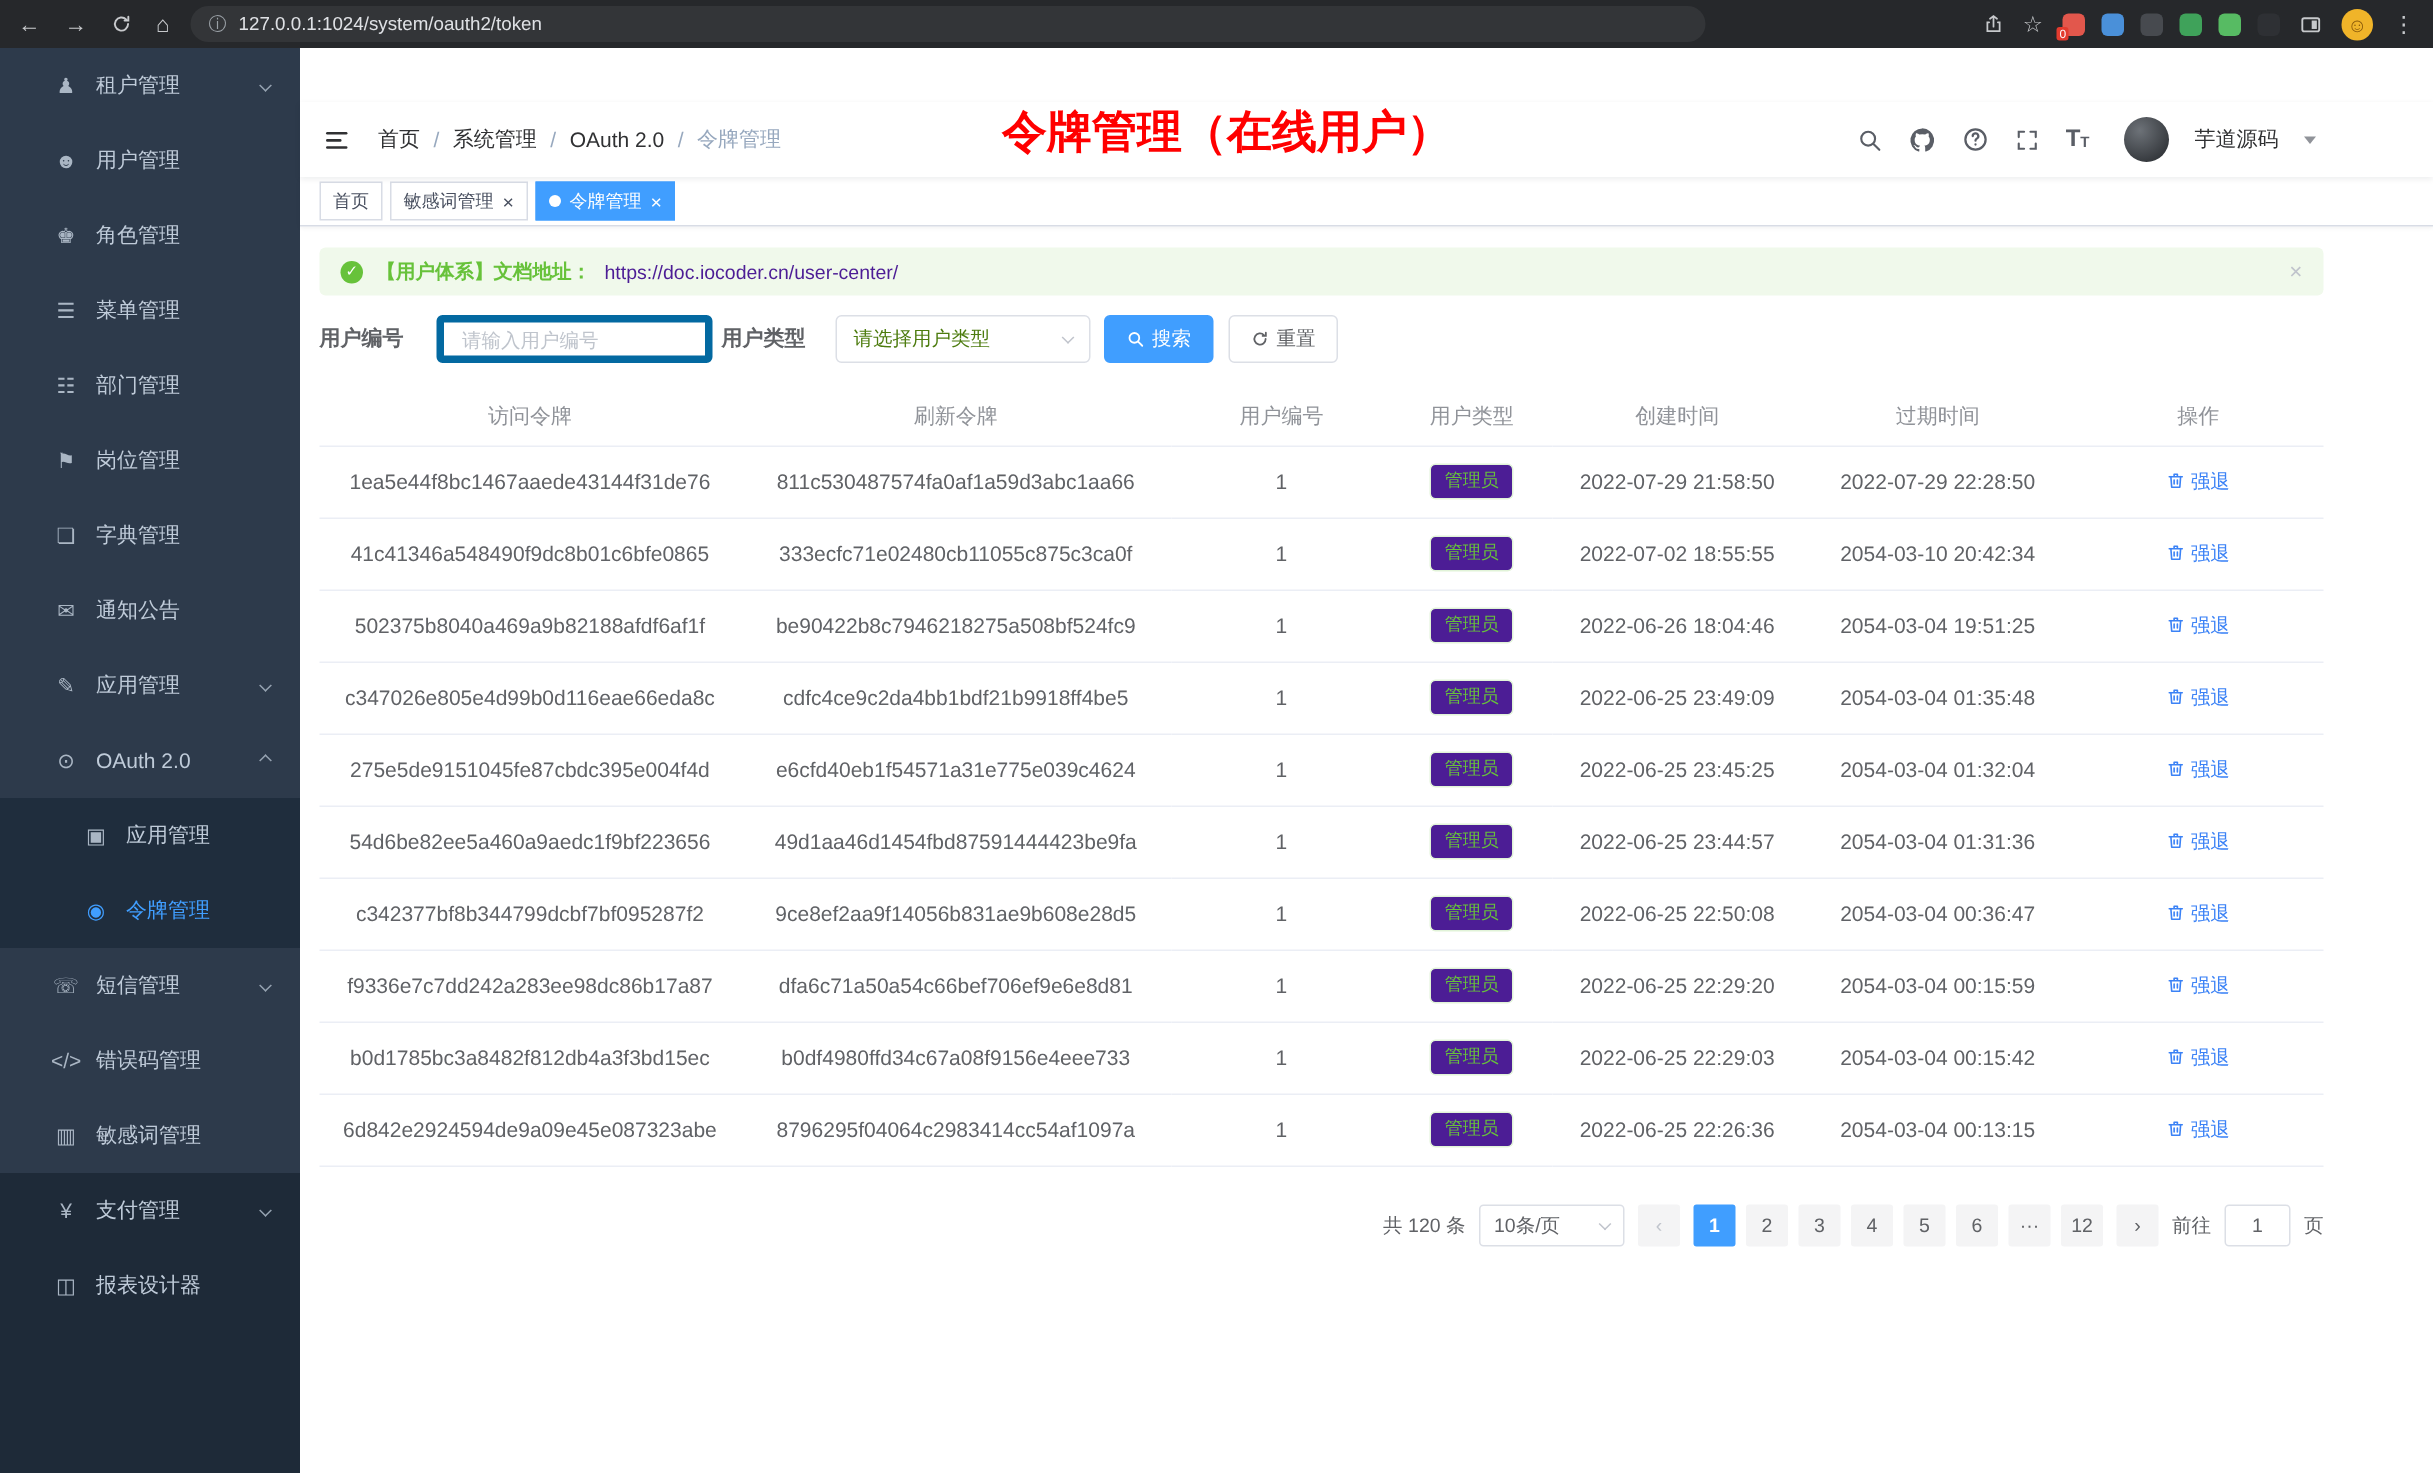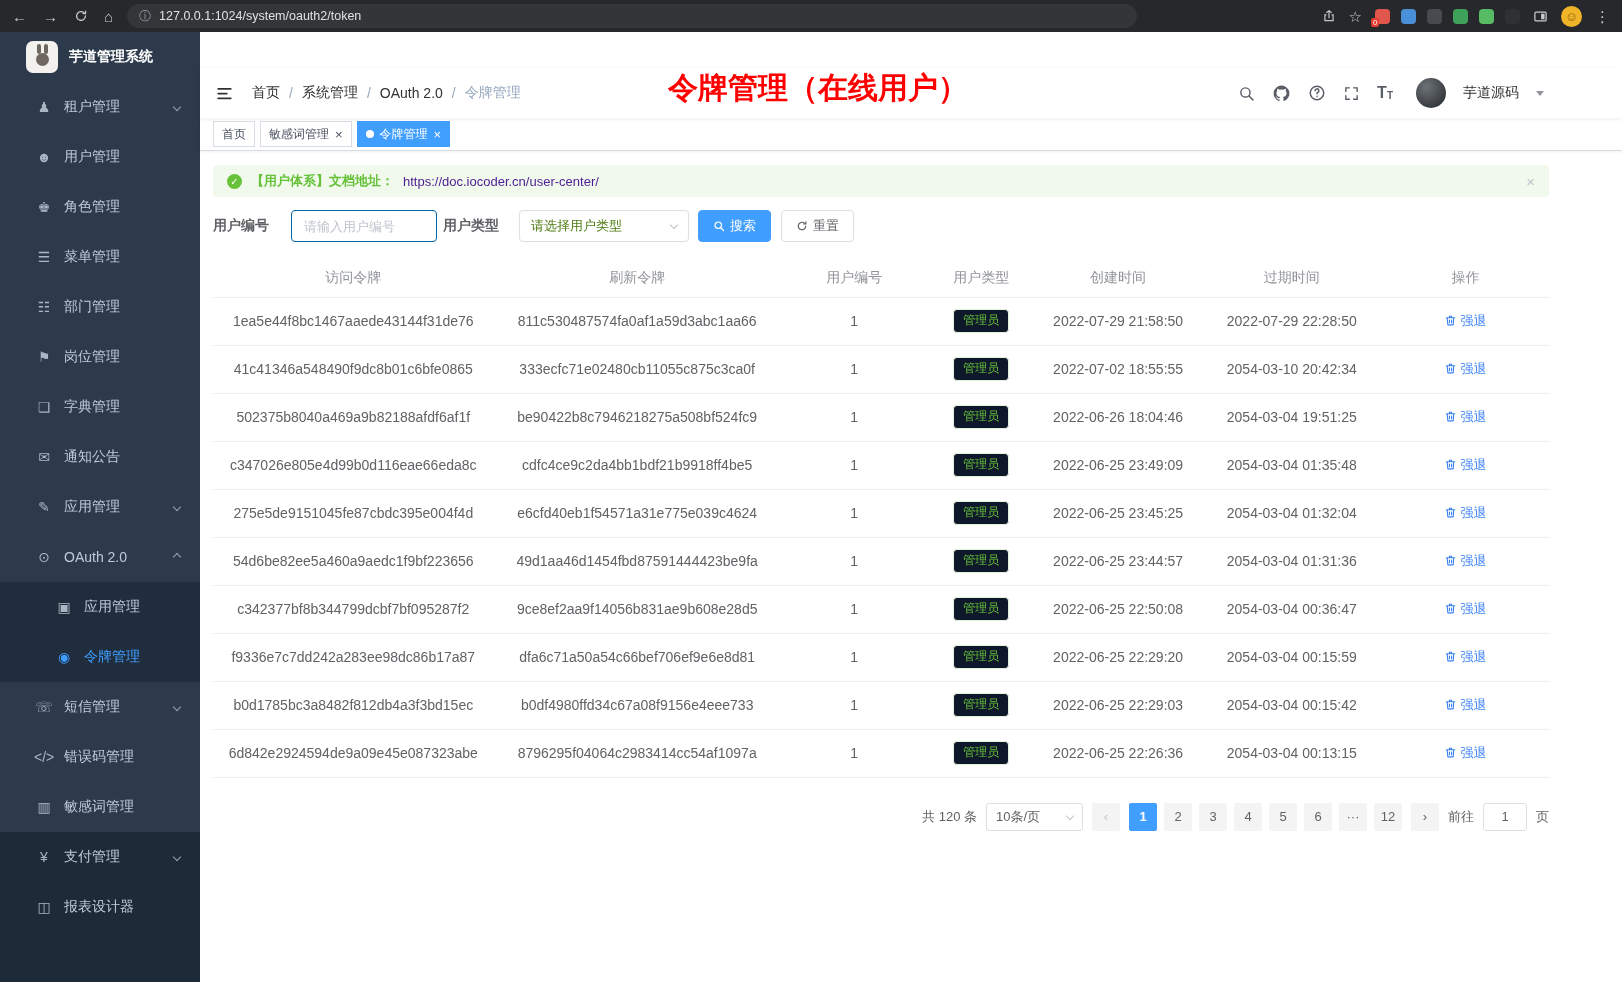--- a/index.html
+++ b/index.html
@@ -66,34 +66,34 @@
 .content{padding:14px 73px 0 13px;flex:1;overflow:hidden;}
 .alert{height:32px;background:#f0f9eb;border-radius:4px;display:flex;align-items:center;gap:9px;padding:0 14px;font-size:13px;color:#67c23a;margin-bottom:13px;}
 .alert-check{width:15px;height:15px;border-radius:50%;background:#67c23a;color:#fff;font-size:10px;display:flex;align-items:center;justify-content:center;flex-shrink:0;}
 .alert-text{font-weight:bold;}
 .alert-link{color:#4c1d95;text-decoration:none;cursor:pointer;}
 .alert-close{margin-left:auto;color:#c0c4cc;font-size:15px;cursor:pointer;}
 
 .filter{display:flex;align-items:center;margin-bottom:8px;font-size:14px;}
 .f-label{font-weight:bold;color:#606266;margin-right:22px;white-space:nowrap;}
 .f-label.lbl2{margin-left:6px;margin-right:20px;}
-.f-input{width:146px;height:32px;border:1px solid #0369a1;border-radius:4px;padding:0 12px;font-size:13px;color:#ef4444;outline:none;font-family:inherit;}
+.f-input{width:184px;height:32px;border:5px solid #0369a1;border-radius:4px;padding:0 12px;font-size:13px;color:#ef4444;outline:none;font-family:inherit;}
 .f-input::placeholder{color:#bfc4cc;}
 .f-select{width:170px;height:32px;border:1px solid #dcdfe6;border-radius:4px;display:flex;align-items:center;justify-content:space-between;padding:0 11px;cursor:pointer;background:#fff;}
 .f-ph{color:#4d7c0f;font-size:13px;}
 .chev.gray{border-color:#c0c4cc;margin-top:-2px;}
 .btn-primary{height:32px;background:#409eff;border:1px solid #409eff;color:#fff;border-radius:4px;padding:0 14px;font-size:13px;display:inline-flex;align-items:center;gap:5px;margin-left:9px;cursor:pointer;font-family:inherit;}
 .btn-plain{height:32px;background:#fff;border:1px solid #dcdfe6;color:#606266;border-radius:4px;padding:0 14px;font-size:13px;display:inline-flex;align-items:center;gap:5px;margin-left:10px;cursor:pointer;font-family:inherit;}
 
 
 .tbl{width:100%;border-collapse:collapse;table-layout:fixed;margin-top:18px;}
 .tbl th{height:37px;font-size:14px;color:#909399;font-weight:normal;border-bottom:1px solid #ebeef5;text-align:center;}
 .tbl td{height:48px;font-size:14px;color:#606266;border-bottom:1px solid #ebeef5;text-align:center;white-space:nowrap;overflow:hidden;}
 .w1{width:21%}.w2{width:21.5%}.w3{width:11%}.w4{width:8%}.w5{width:12.5%}.w6{width:13.5%}.w7{width:12.5%}
-.badge{display:inline-block;background:#0f172a;border:1px solid #e1f3d8;color:#67c23a;border-radius:4px;font-size:12px;padding:3px 9px;line-height:1.3;}
+.badge{display:inline-block;background:#4c1d95;border:1px solid #e1f3d8;color:#67c23a;border-radius:4px;font-size:12px;padding:3px 9px;line-height:1.3;}
 .action{color:#3b82f6;font-size:13px;display:inline-flex;align-items:center;gap:3px;cursor:pointer;}
 .a-icon{display:flex;}
 
 
 .pagination{display:flex;align-items:center;justify-content:flex-end;gap:9px;margin-top:25px;font-size:13px;color:#606266;}
 .psize{width:97px;height:28px;border:1px solid #dcdfe6;border-radius:3px;display:flex;align-items:center;justify-content:space-between;padding:0 9px;cursor:pointer;background:#fff;}
 .pbtn{min-width:28px;height:28px;padding:0 4px;border:none;background:#f4f4f5;color:#606266;border-radius:2px;font-size:13px;font-family:inherit;display:inline-flex;align-items:center;justify-content:center;cursor:pointer;}
 .pbtn.active{background:#409eff;color:#fff;font-weight:bold;}
 .pbtn.disabled{color:#c0c4cc;cursor:default;}
 #pages{display:inline-flex;gap:7px;}
@@ -147,24 +147,20 @@
         </svg>
     </span>
     <span class="b-avatar">☺</span>
     <span class="b-ico">⋮</span>
   </div>
 </div>
 
 <div class="app">
 
   <aside class="sidebar">
-    <div class="logo">
-      <span class="logo-img"></span>
-      <span class="logo-title">芋道管理系统</span>
-    </div>
     <nav id="menu" class="menu">
         <div class="menu-item">
           <span class="mi-icon">♟</span>
           <span class="mi-label">租户管理</span>
           <span class="mi-chevron">
             <span class="chev down"></span>
           </span>
         </div>
         <div class="menu-item">
           <span class="mi-icon">☻</span>

